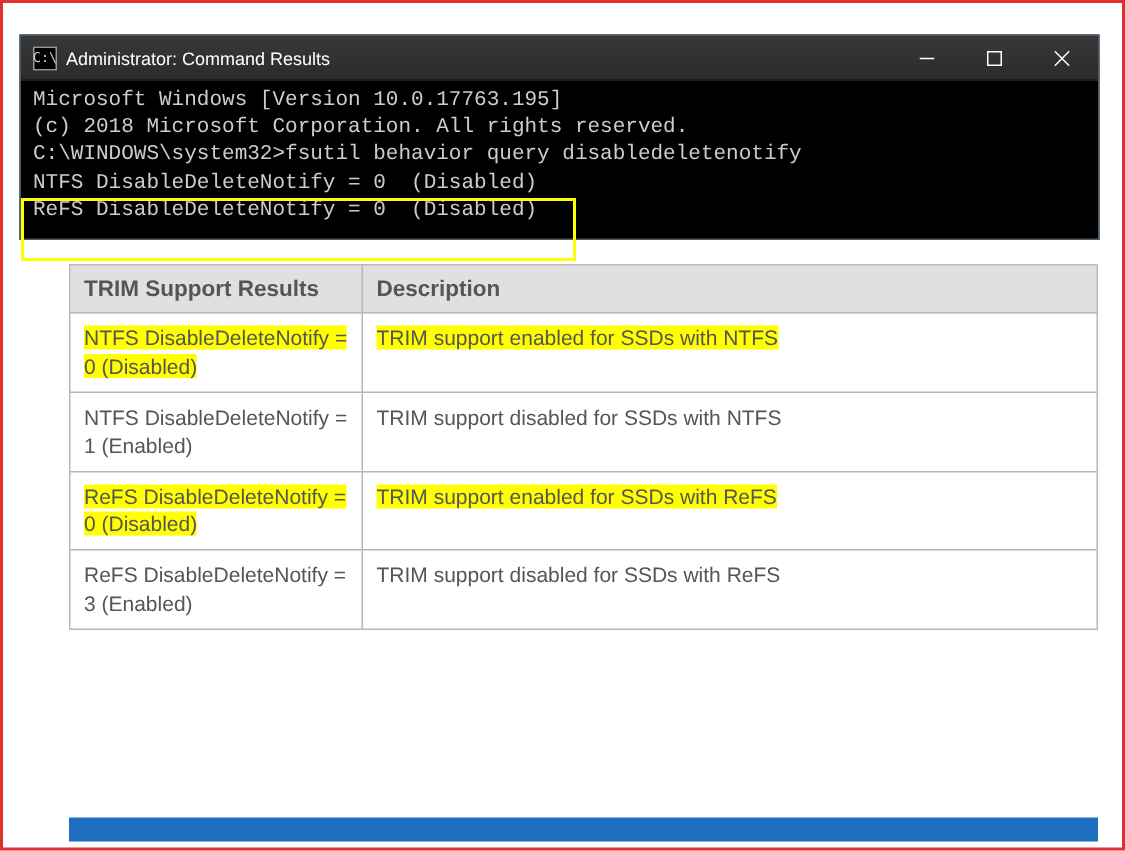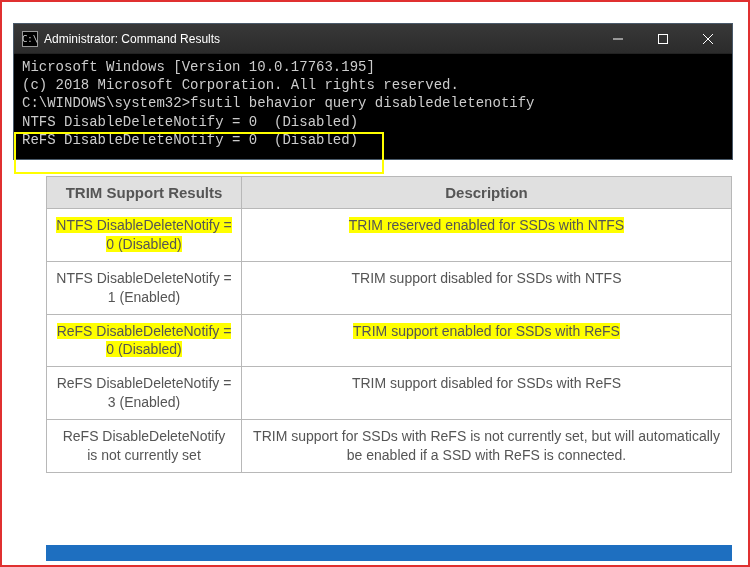--- a/index.html
+++ b/index.html
@@ -106,21 +106,21 @@
     
     table {
       width: 100%;
       border-collapse: collapse;
       font-size: 14px;
     }
     
     th, td {
       border: 1px solid #b8b8b8;
       padding: 7px 9px;
-      text-align: center;
+      text-align: left;
       vertical-align: top;
     }
     
     th {
       background: #e0e0e0;
       color: #555;
       font-weight: bold;
       font-size: 15px;
     }
     
@@ -197,36 +197,32 @@
     <table>
       <thead>
         <tr>
           <th class="col-results">TRIM Support Results</th>
           <th>Description</th>
         </tr>
       </thead>
       <tbody>
         <tr>
           <td><span class="hl">NTFS DisableDeleteNotify = 0 (Disabled)</span></td>
-          <td><span class="hl">TRIM reserved enabled for SSDs with NTFS</span></td>
+          <td><span class="hl">TRIM support enabled for SSDs with NTFS</span></td>
         </tr>
         <tr>
           <td>NTFS DisableDeleteNotify = 1 (Enabled)</td>
           <td>TRIM support disabled for SSDs with NTFS</td>
         </tr>
         <tr>
           <td><span class="hl">ReFS DisableDeleteNotify = 0 (Disabled)</span></td>
           <td><span class="hl">TRIM support enabled for SSDs with ReFS</span></td>
         </tr>
         <tr>
           <td>ReFS DisableDeleteNotify = 3 (Enabled)</td>
           <td>TRIM support disabled for SSDs with ReFS</td>
-        </tr>
-        <tr>
-          <td>ReFS DisableDeleteNotify is not currently set</td>
-          <td>TRIM support for SSDs with ReFS is not currently set, but will automatically be enabled if a SSD with ReFS is connected.</td>
         </tr>
       </tbody>
     </table>
   </div>
 
   <div class="footer-strip"></div>
 </div>
 
 </body></html>

